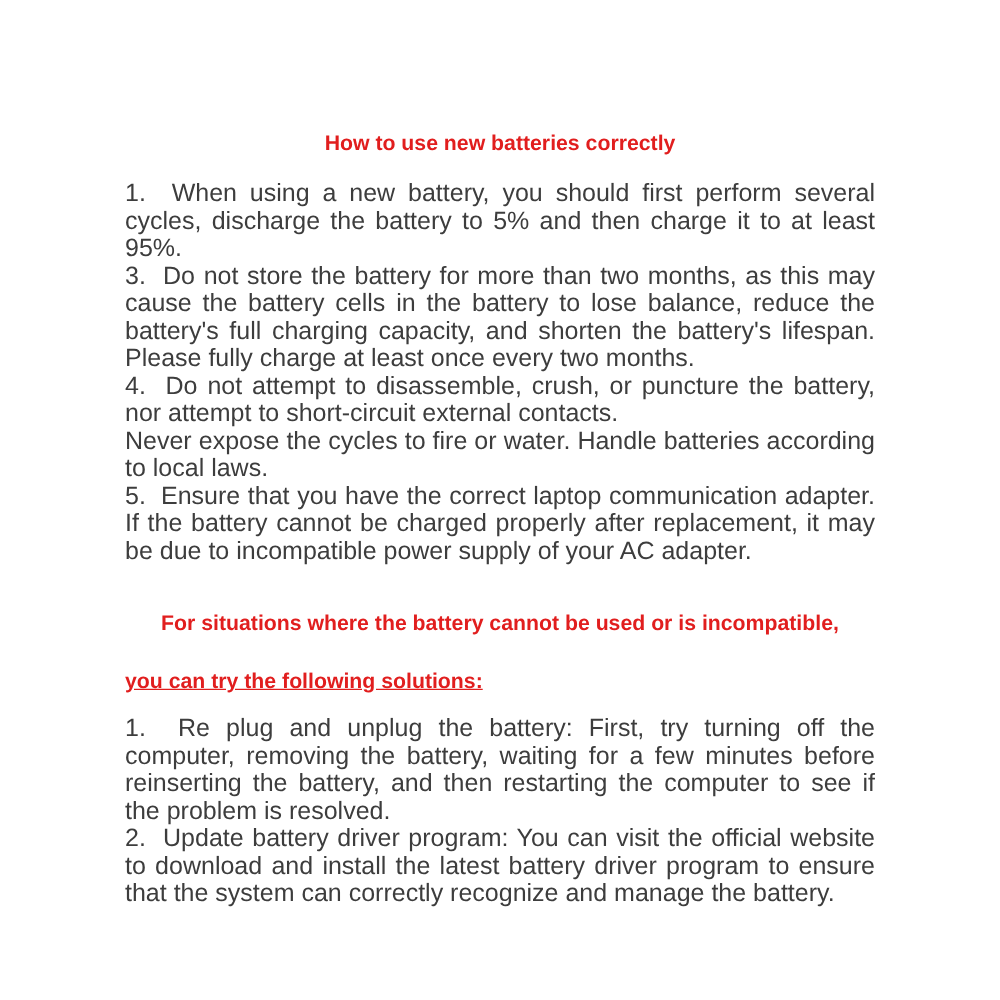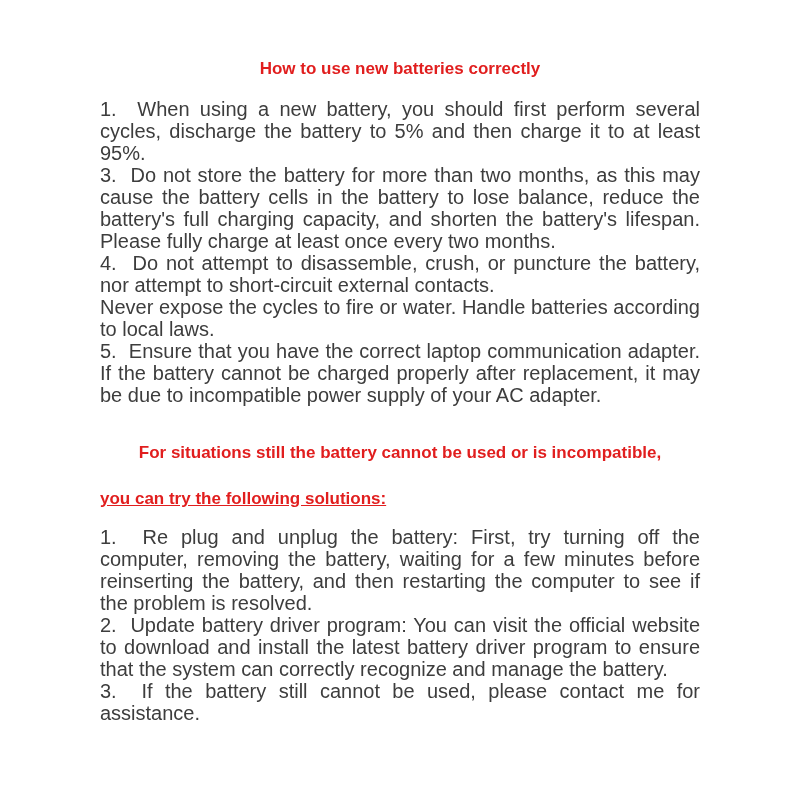--- a/index.html
+++ b/index.html
@@ -9,21 +9,21 @@
   }
   body {
     width: 800px;
     height: 800px;
     font-family: "Liberation Sans", sans-serif;
     overflow: hidden;
   }
   .page {
     width: 600px;
     margin: 0 auto;
-    padding-top: 58px;
+    padding-top: 104px;
     color: #3d3d3d;
   }
   .doc-title {
     font-size: 17px;
     line-height: 22px;
     font-weight: bold;
     color: #e11e1e;
     text-align: center;
     margin: 0 0 18px 0;
   }
@@ -60,23 +60,22 @@
   <h1 class="doc-title">How to use new batteries correctly</h1>
 
   <div>
       <p class="para">1.&nbsp; When using a new battery, you should first perform several cycles, discharge the battery to 5% and then charge it to at least 95%.</p>
       <p class="para">3.&nbsp; Do not store the battery for more than two months, as this may cause the battery cells in the battery to lose balance, reduce the battery's full charging capacity, and shorten the battery's lifespan. Please fully charge at least once every two months.</p>
       <p class="para">4.&nbsp; Do not attempt to disassemble, crush, or puncture the battery, nor attempt to short-circuit external contacts.</p>
       <p class="para">Never expose the cycles to fire or water. Handle batteries according to local laws.</p>
       <p class="para">5.&nbsp; Ensure that you have the correct laptop communication adapter. If the battery cannot be charged properly after replacement, it may be due to incompatible power supply of your AC adapter.</p>
     </div>
 
-  <h2 class="sub-title-1">For situations still the battery cannot be used or is incompatible,</h2>
+  <h2 class="sub-title-1">For situations where the battery cannot be used or is incompatible,</h2>
 
   <h2 class="sub-title-2">you can try the following solutions:</h2>
 
   <div>
       <p class="para">1.&nbsp; Re plug and unplug the battery: First, try turning off the computer, removing the battery, waiting for a few minutes before reinserting the battery, and then restarting the computer to see if the problem is resolved.</p>
       <p class="para">2.&nbsp; Update battery driver program: You can visit the official website to download and install the latest battery driver program to ensure that the system can correctly recognize and manage the battery.</p>
-      <p class="para">3.&nbsp; If the battery still cannot be used, please contact me for assistance.</p>
     </div>
 
 </div>
 
 </body></html>

